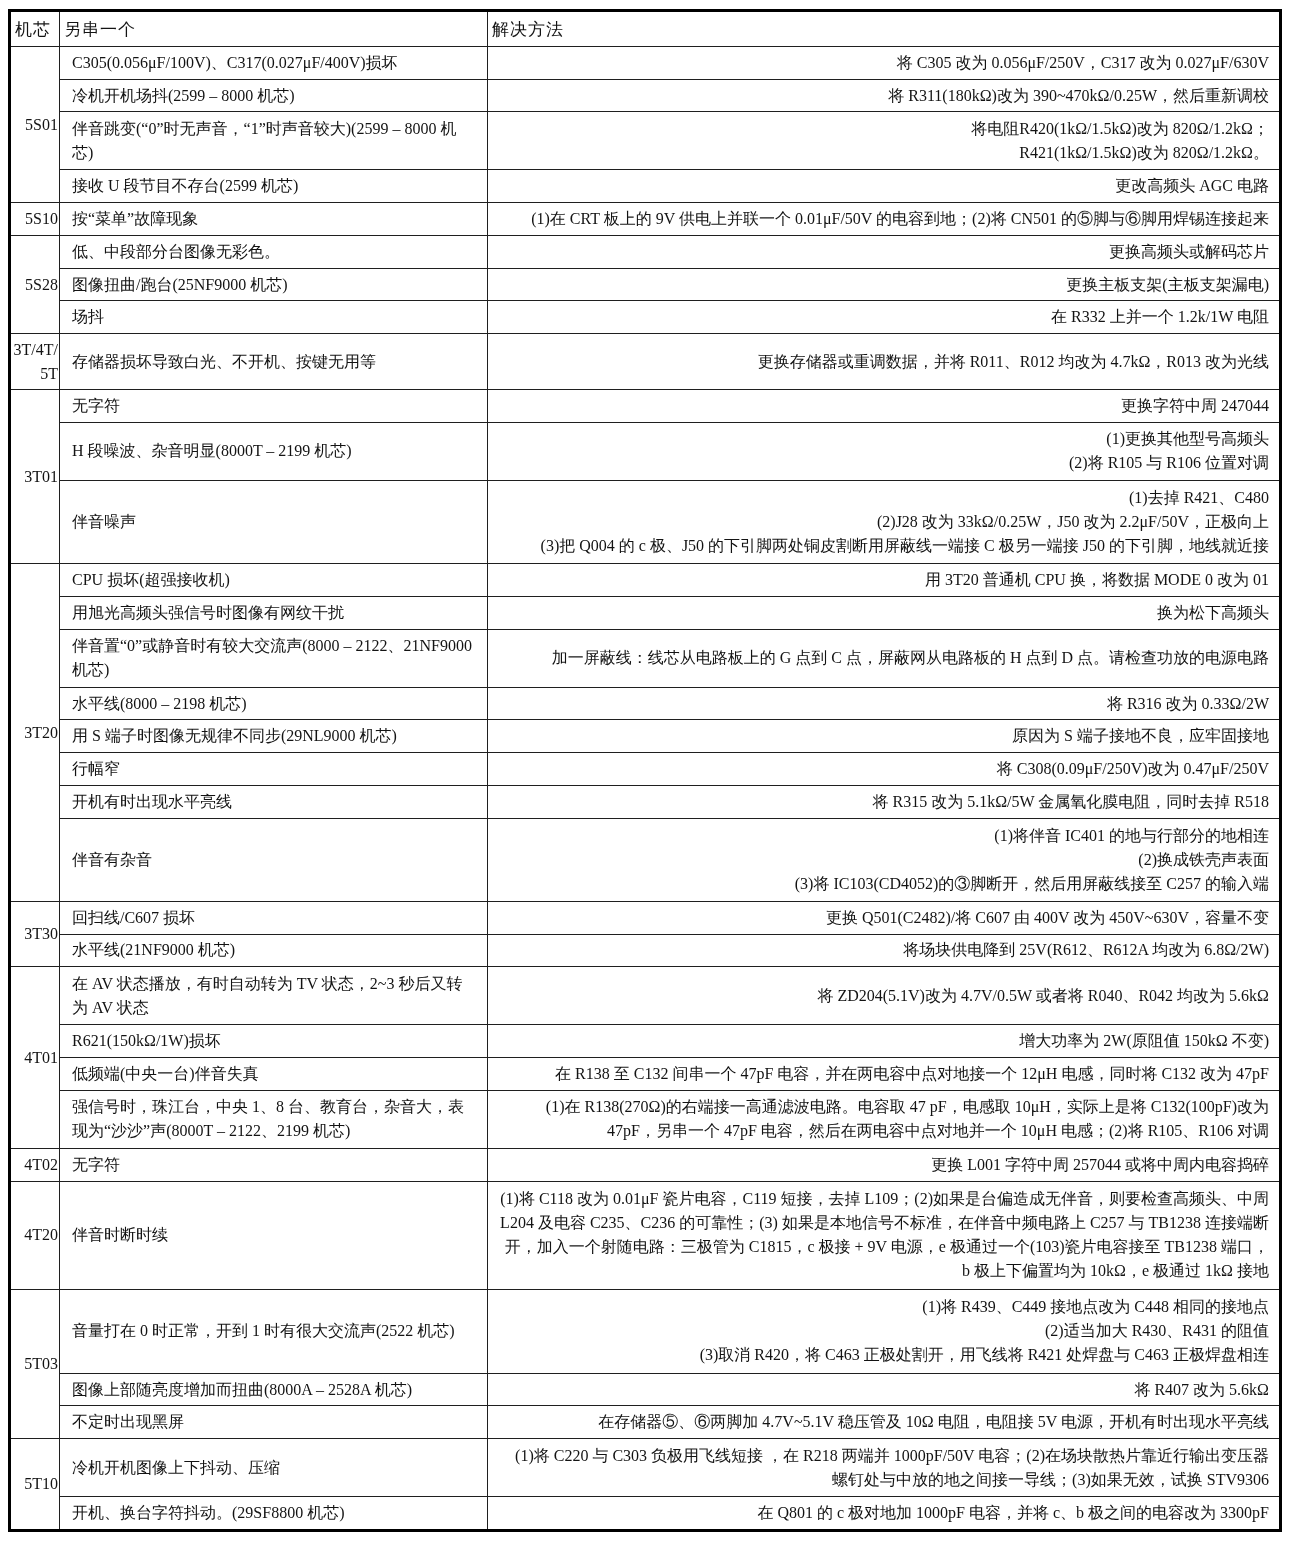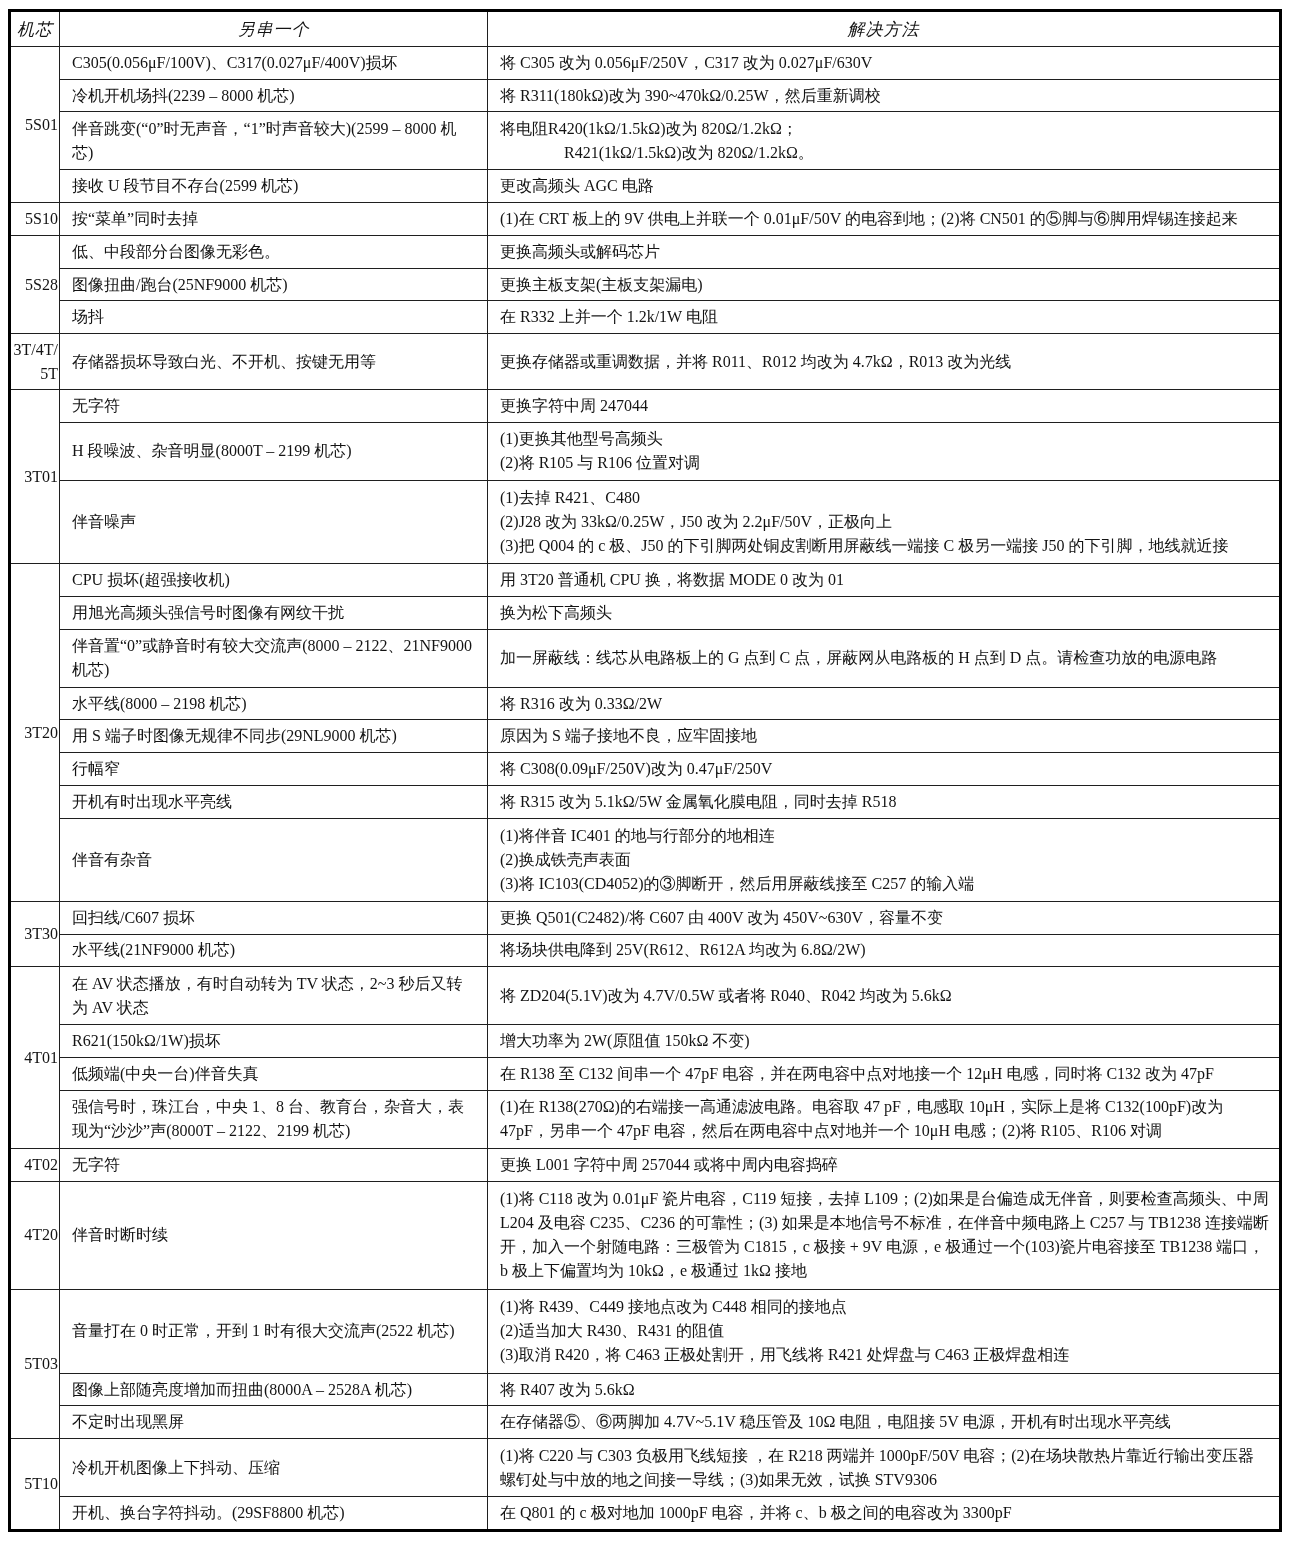--- a/index.html
+++ b/index.html
@@ -25,42 +25,42 @@
   col.c1 { width: 50px; }
   col.c2 { width: 428px; }
   col.c3 { width: auto; }
   th, td {
     border: 1px solid #1f1f1f;
   }
   th {
     font-weight: normal;
     font-size: 17px;
     height: 30px;
-    text-align: center;
+    text-align: left;
     padding: 2px 4px;
     letter-spacing: 1px;
-    font-style: italic;
   }
   td {
     font-size: 16px;
     line-height: 24px;
     vertical-align: middle;
   }
   td.chassis {
     text-align: right;
     padding: 2px 1px;
     word-break: break-all;
   }
   td.fault {
     padding: 3px 10px 3px 12px;
     white-space: pre-wrap;
   }
   td.solution {
     padding: 3px 10px 3px 12px;
     white-space: pre-wrap;
+    text-align: right;
   }
 </style>
 </head>
 <body>
 
 <div class="sheet">
   <table class="fault-table">
     <colgroup>
       <col class="c1">
       <col class="c2">
@@ -73,35 +73,35 @@
         <th>解决方法</th>
       </tr>
     </thead>
     <tbody id="table-body">
         <tr>
           <td class="chassis" rowspan="4">5S01</td>
           <td class="fault">C305(0.056μF/100V)、C317(0.027μF/400V)损坏</td>
           <td class="solution">将 C305 改为 0.056μF/250V，C317 改为 0.027μF/630V</td>
         </tr>
         <tr>
-          <td class="fault">冷机开机场抖(2239 – 8000 机芯)</td>
+          <td class="fault">冷机开机场抖(2599 – 8000 机芯)</td>
           <td class="solution">将 R311(180kΩ)改为 390~470kΩ/0.25W，然后重新调校</td>
         </tr>
         <tr>
           <td class="fault">伴音跳变(“0”时无声音，“1”时声音较大)(2599 – 8000 机芯)</td>
           <td class="solution">将电阻R420(1kΩ/1.5kΩ)改为 820Ω/1.2kΩ；
 　　　　R421(1kΩ/1.5kΩ)改为 820Ω/1.2kΩ。</td>
         </tr>
         <tr>
           <td class="fault">接收 U 段节目不存台(2599 机芯)</td>
           <td class="solution">更改高频头 AGC 电路</td>
         </tr>
         <tr>
           <td class="chassis" rowspan="1">5S10</td>
-          <td class="fault">按“菜单”同时去掉</td>
+          <td class="fault">按“菜单”故障现象</td>
           <td class="solution">(1)在 CRT 板上的 9V 供电上并联一个 0.01μF/50V 的电容到地；(2)将 CN501 的⑤脚与⑥脚用焊锡连接起来</td>
         </tr>
         <tr>
           <td class="chassis" rowspan="3">5S28</td>
           <td class="fault">低、中段部分台图像无彩色。</td>
           <td class="solution">更换高频头或解码芯片</td>
         </tr>
         <tr>
           <td class="fault">图像扭曲/跑台(25NF9000 机芯)</td>
           <td class="solution">更换主板支架(主板支架漏电)</td>

